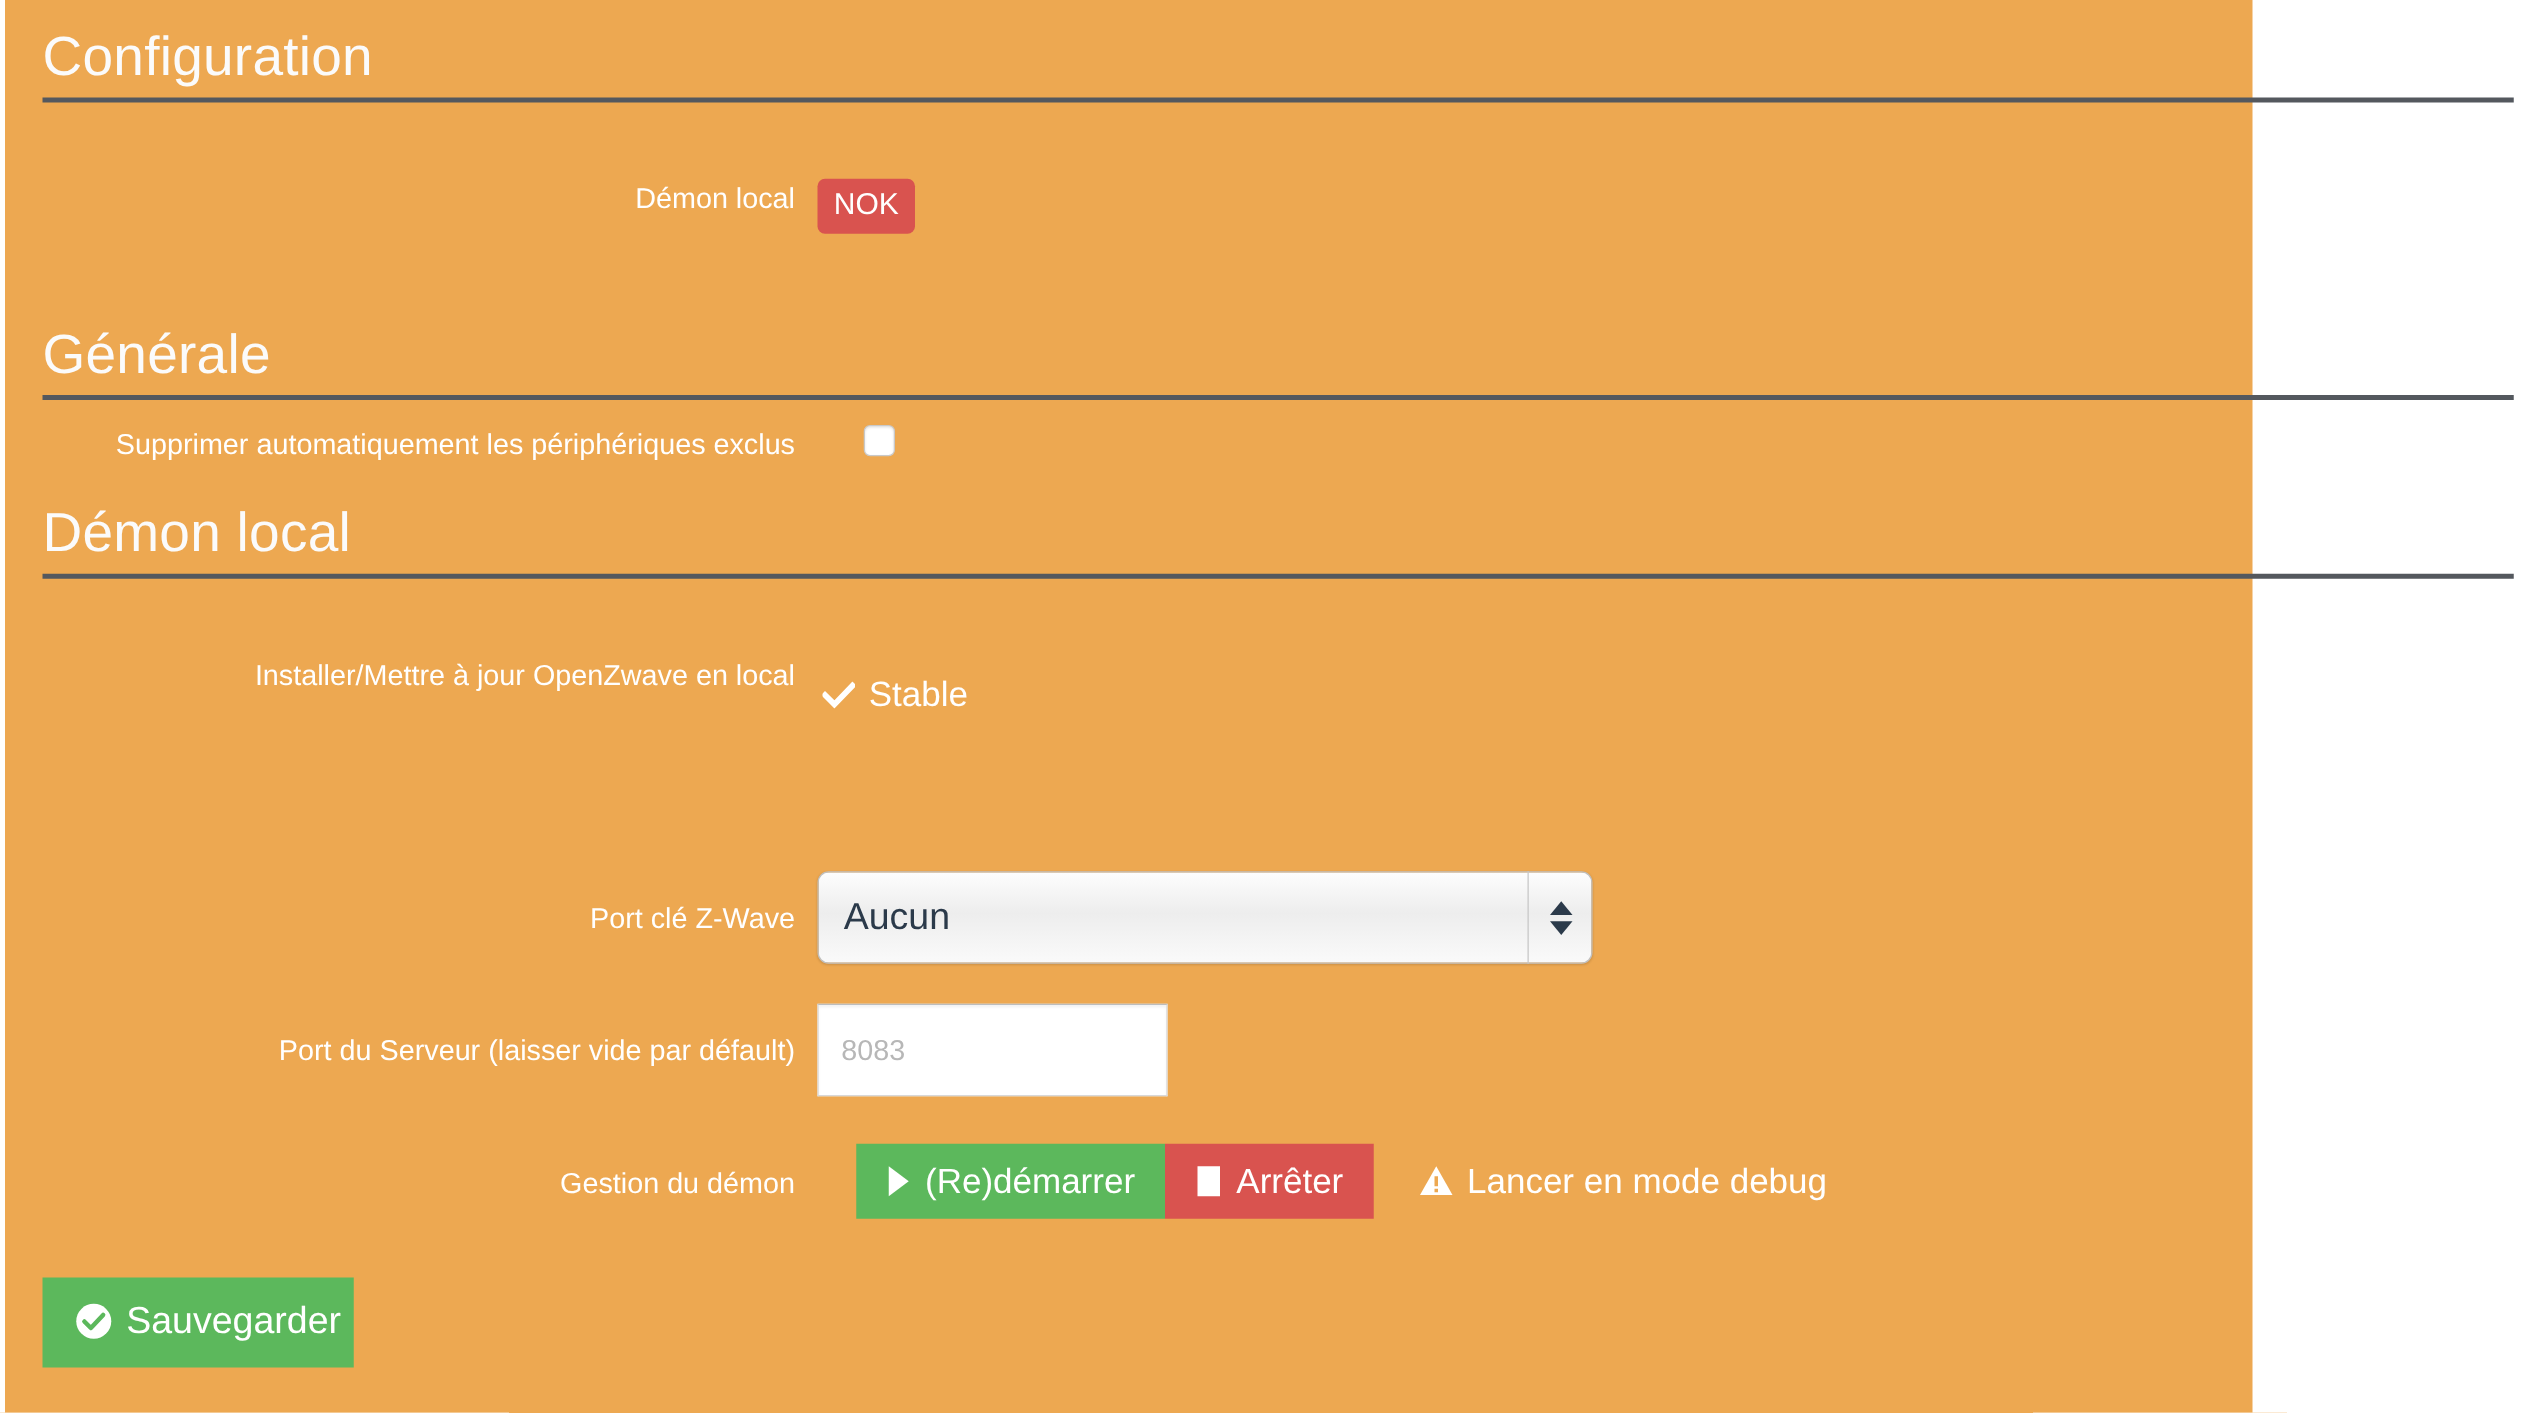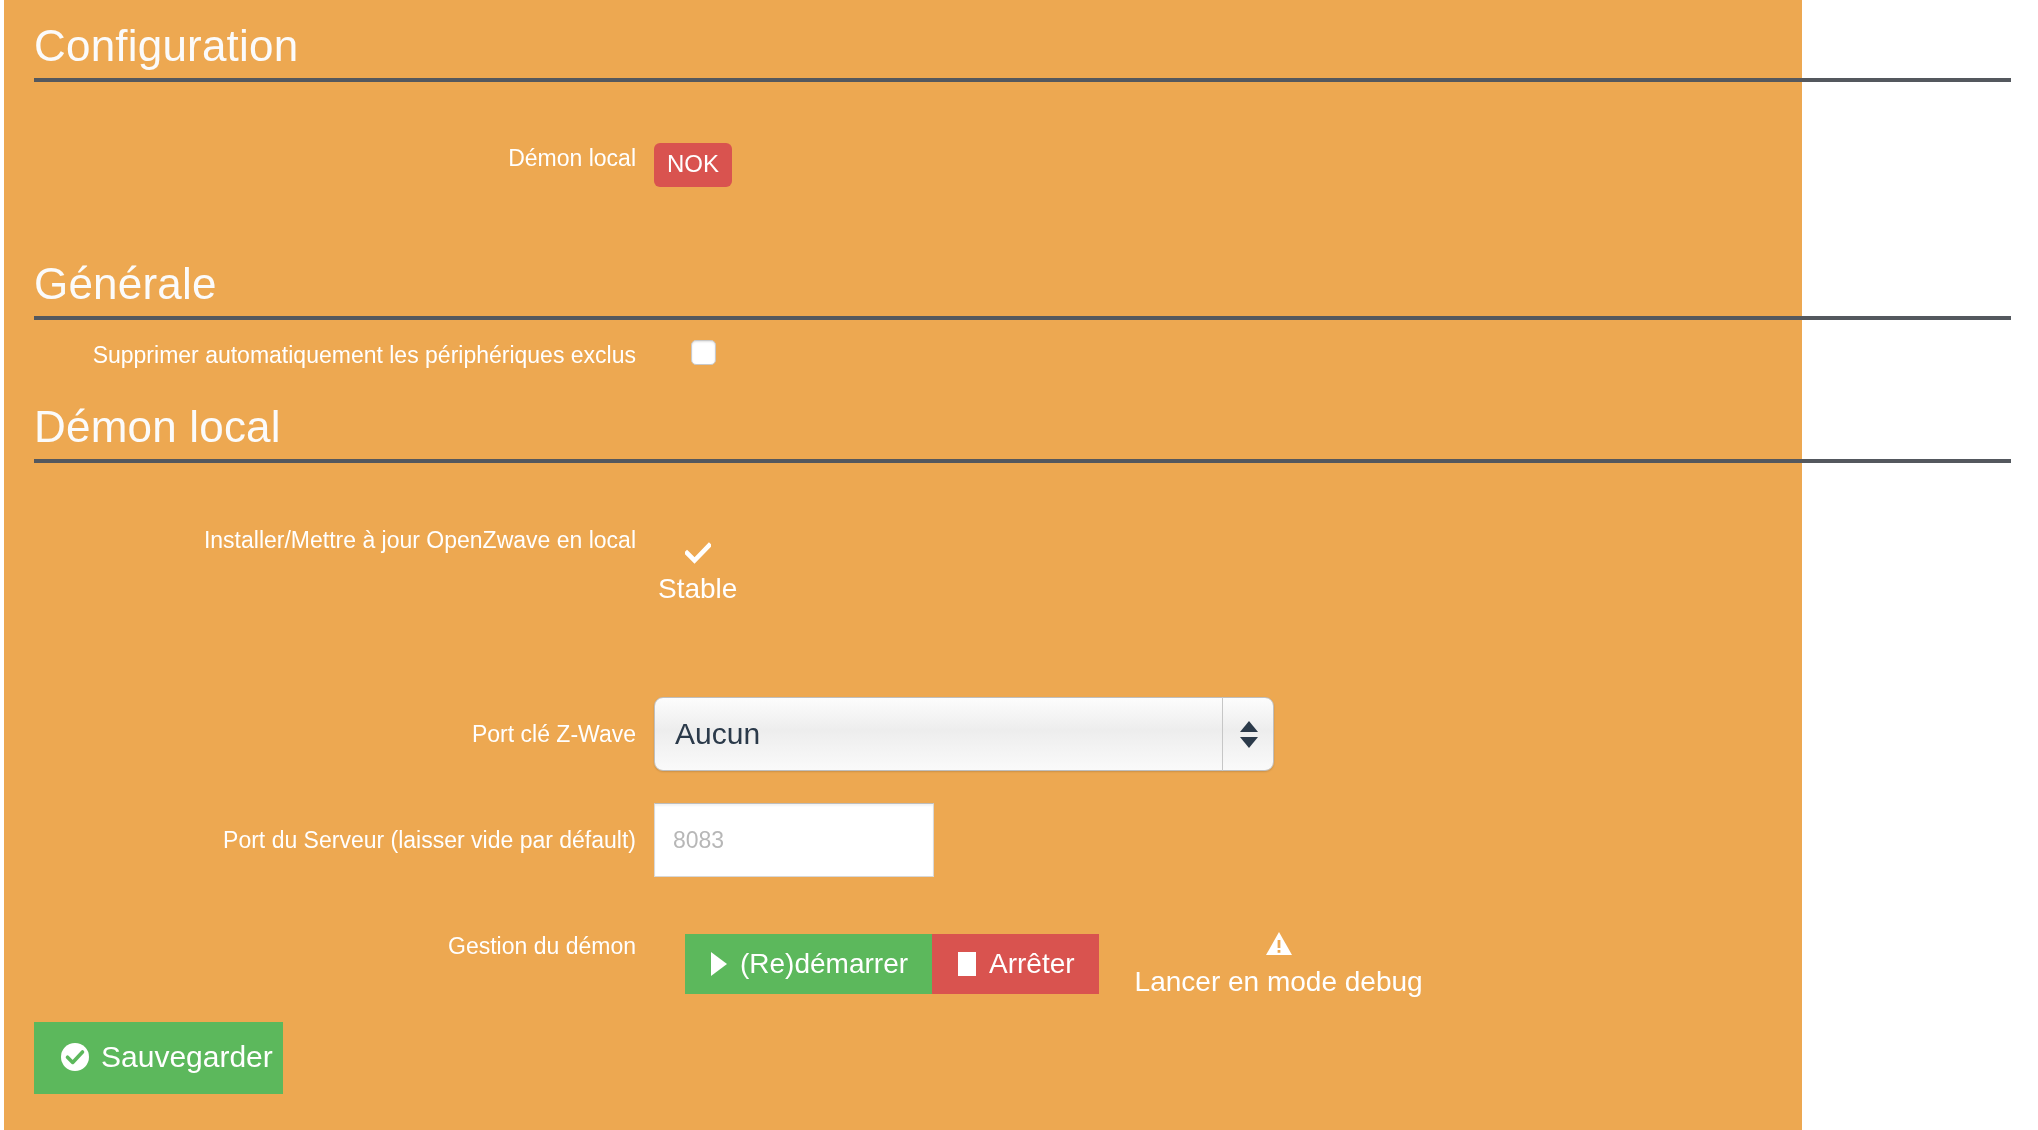--- a/index.html
+++ b/index.html
@@ -97,21 +97,21 @@
     font-size: 28px;
     line-height: 1;
     color: #ffffff;
     border: none;
     font-family: "Liberation Sans", sans-serif;
     padding: 17px 22px;
     cursor: pointer;
     white-space: nowrap;
     border-radius: 0;
   }
-  .btn-ghost { background: transparent; padding-left: 4px; flex-direction: column; }
+  .btn-ghost { background: transparent; padding-left: 4px; }
   .btn-danger { background: #d9534f; }
   .btn-success { background: #5cb85c; margin-left: 31px; }
   .btn-save {
     background: #5cb85c;
     font-size: 30px;
     padding: 20px 10px 22px 26px;
   }
 
   .glyph { display: inline-block; line-height: 1; }
   .glyph svg { display: block; }

